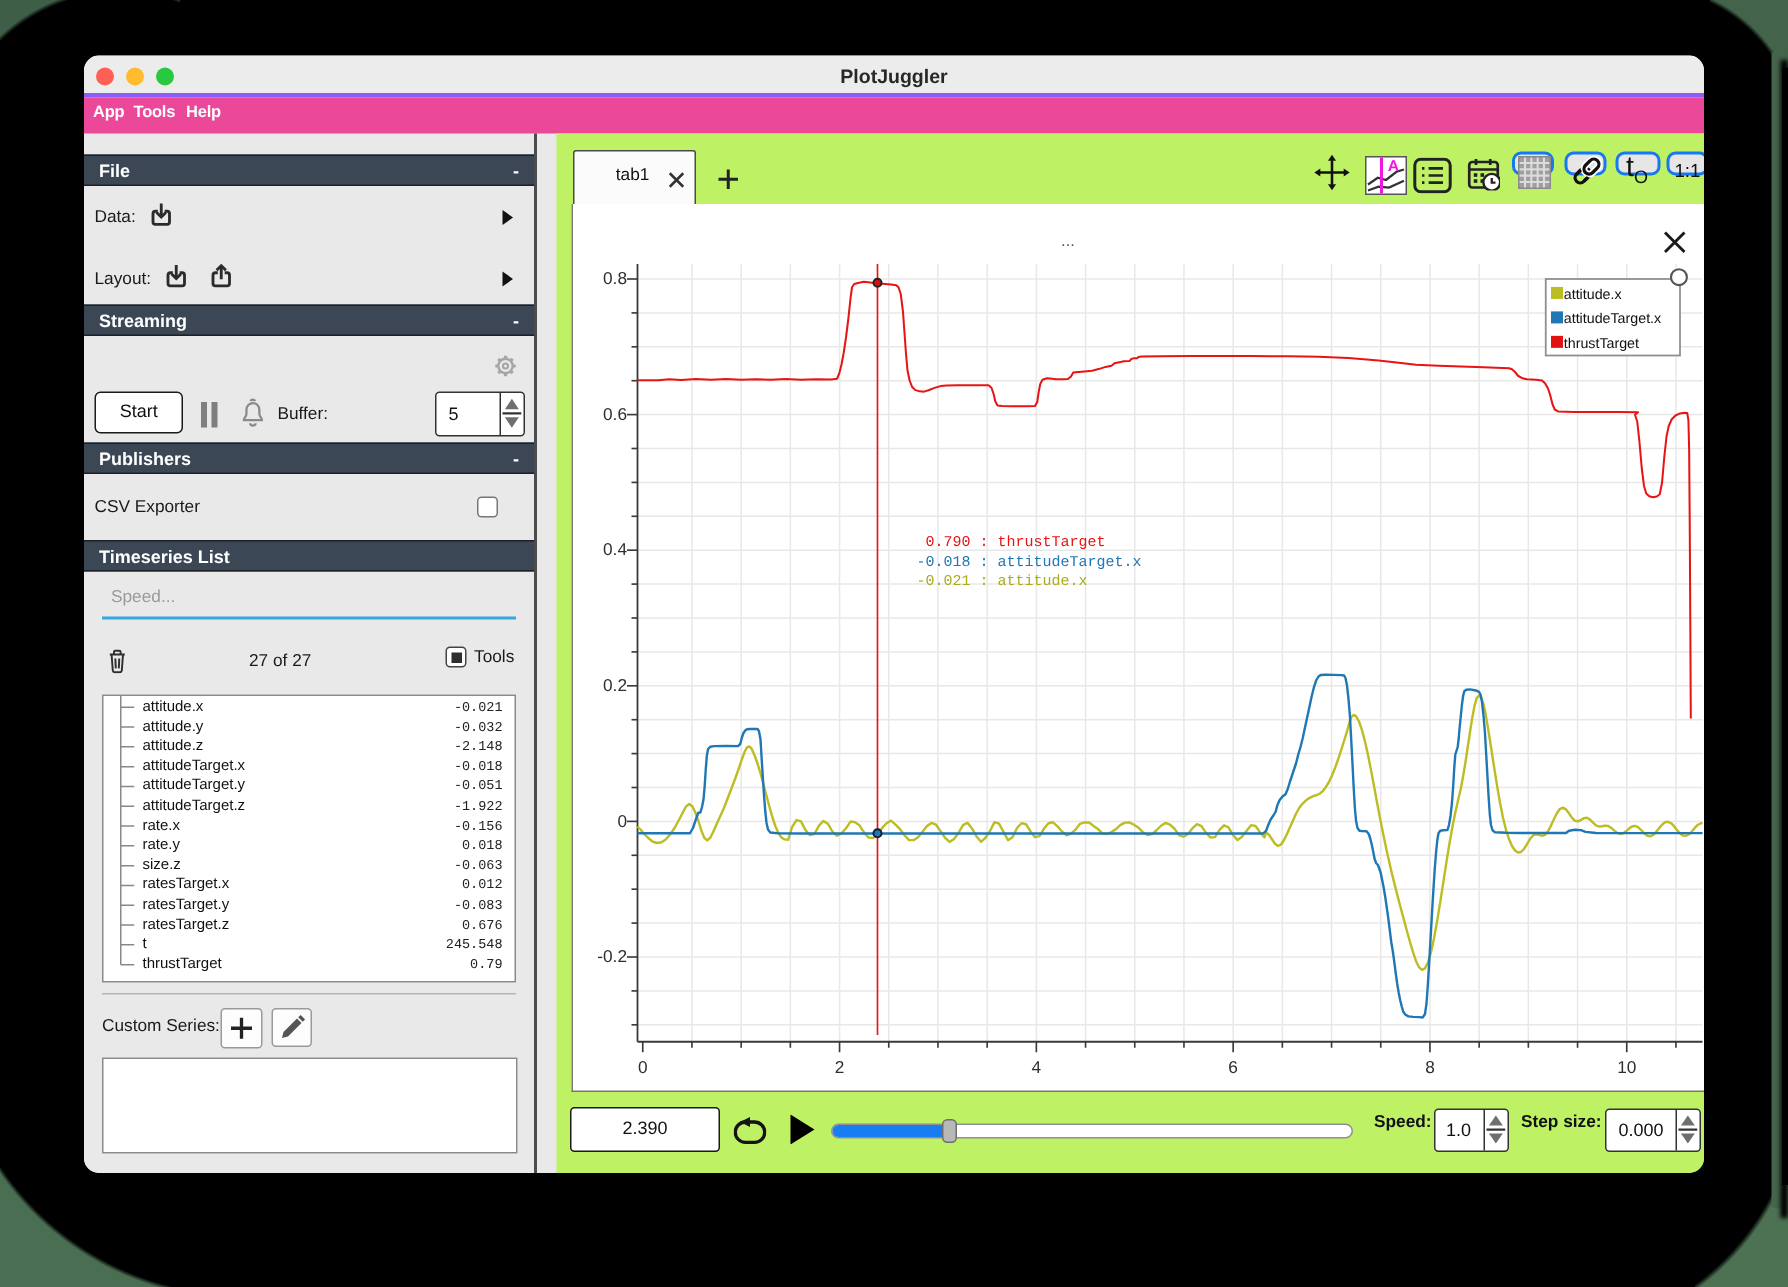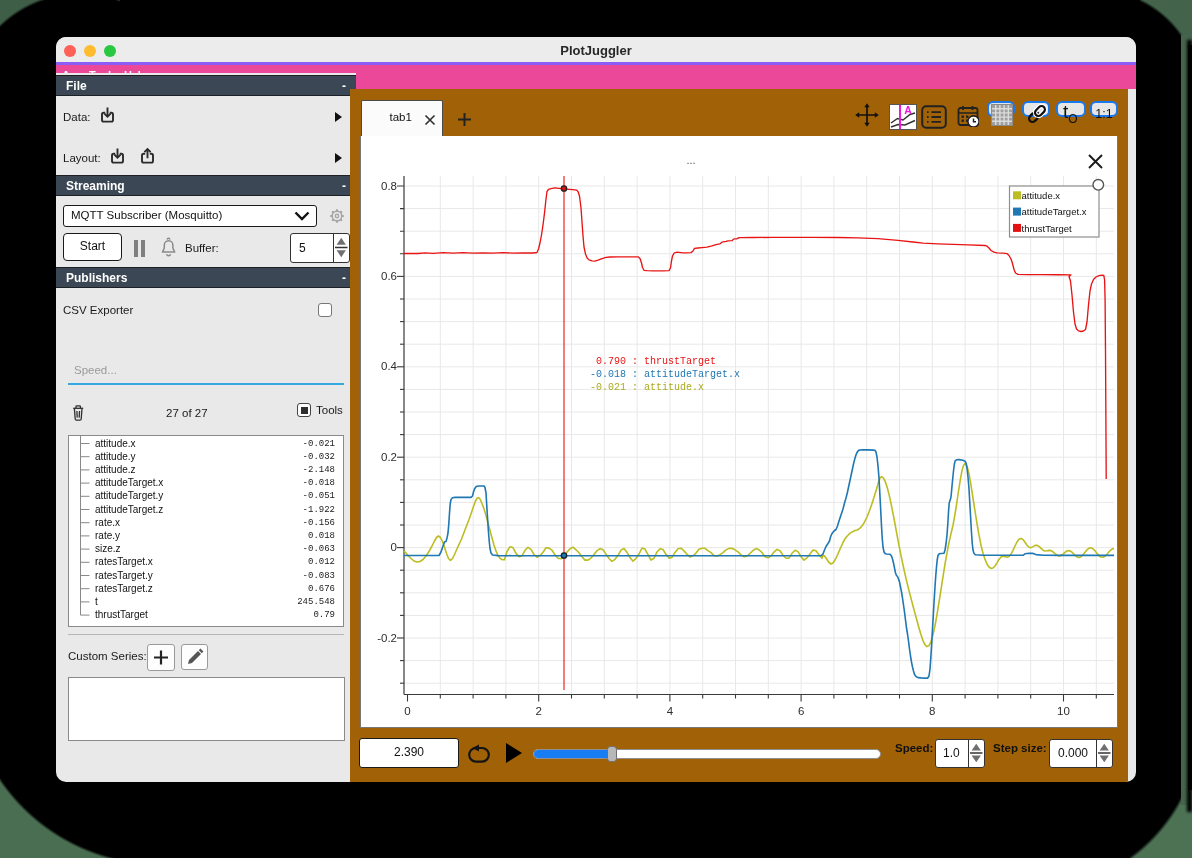--- a/index.html
+++ b/index.html
@@ -8,42 +8,42 @@
 .win{position:absolute;left:56px;top:37px;width:1080px;height:745px;border-radius:10px;
  background:#e9e9e9;overflow:hidden;box-shadow:0 0 0 1px rgba(0,0,0,.55);}
 .titlebar{position:absolute;left:0;top:0;width:1080px;height:28px;background:#ececec;
  border-bottom:3px solid #8b5cf6;}
 .tl{position:absolute;top:8px;width:12px;height:12px;border-radius:50%;}
 .title{position:absolute;top:0;left:0;width:100%;height:28px;line-height:28px;text-align:center;
  font-size:13px;font-weight:bold;color:#272727;}
 .menubar{position:absolute;left:0;top:28px;width:1080px;height:24px;background:#ec4899;color:#fff;
  font-size:11px;font-weight:600;letter-spacing:-0.15px;}
 .menubar span{position:absolute;top:4px;}
-.sidebar{position:absolute;left:0;top:36px;width:300px;height:693px;background:#e9e9e9;}
+.sidebar{position:absolute;left:0;top:64px;width:300px;height:693px;background:#e9e9e9;}
 .hdr{position:absolute;left:0;width:300px;height:21px;background:#3b4754;color:#fff;
  font-size:12px;font-weight:bold;line-height:20px;border-top:1px solid #1d2126;border-bottom:1px solid #1d2126;}
 .hdr .t{margin-left:10px;}
 .hdr .m{position:absolute;right:10px;top:0;font-weight:bold;}
 .lbl{position:absolute;font-size:11.5px;color:#1a1a1a;}
 .tri{position:absolute;width:0;height:0;border-left:7px solid #111;border-top:5px solid transparent;border-bottom:5px solid transparent;}
 .combo{position:absolute;left:7px;top:132px;width:254px;height:22px;background:#fff;
  border:1.5px solid #1a1a1a;border-radius:3px;font-size:11.5px;color:#111;line-height:19px;padding-left:7px;}
 .btn{position:absolute;background:#fff;border:1.5px solid #1a1a1a;border-radius:4px;
  font-size:12px;color:#111;text-align:center;}
 .spin{position:absolute;background:#fff;border:1.5px solid #333;border-radius:3px;}
 .spin .num{position:absolute;left:0;top:0;font-size:12px;color:#111;}
 .spin .arrows{position:absolute;right:0;top:0;height:100%;border-left:1.5px solid #333;}
 .chk{position:absolute;background:#fff;border:1.5px solid #777;border-radius:3px;}
 .treebox{position:absolute;left:12px;top:362px;width:276px;height:192px;background:#fff;
  border:1px solid #8a8a8a;}
 .trow{position:absolute;left:0;width:100%;height:13px;font-size:10px;color:#111;}
 .trow .nm{position:absolute;left:26px;top:0;}
 .trow .vl{position:absolute;right:8px;top:1px;font-family:"Liberation Mono",monospace;font-size:9px;color:#222;}
 .splitter{position:absolute;left:300px;top:52px;width:2px;height:693px;background:#4c4c4c;}
-.rightpane{position:absolute;left:294px;top:52px;width:778px;height:693px;background:#a16207;}
+.rightpane{position:absolute;left:315px;top:52px;width:778px;height:693px;background:#bef264;}
 .tab{position:absolute;left:10.5px;top:11px;width:82px;height:35.5px;background:#fbfbfb;
  border:1px solid #4a4a4a;border-bottom:none;border-radius:2px 2px 0 0;font-size:11.5px;color:#111;}
 .tabline{position:absolute;top:46.5px;left:92.5px;width:675.5px;height:1px;background:#4a4a4a;}
 .plotbox{position:absolute;left:10px;top:47px;width:758px;height:592px;background:#fff;
  border:1px solid #787878;border-top:none;}
 .toolbtn{position:absolute;top:12px;width:28px;height:16px;border:2.3px solid #1878f0;border-radius:6px;background:#e6e6e6;}
 .bbar{position:absolute;left:0;top:639px;width:778px;height:54px;}
 .timebox{position:absolute;left:9px;top:10px;width:100px;height:30px;background:#fff;
  border:1.5px solid #1a1a1a;border-radius:3px;font-size:12px;color:#111;text-align:center;line-height:27px;}
 .sld-track{position:absolute;left:183px;top:21px;width:348px;height:10px;background:#fff;
@@ -88,23 +88,20 @@
         <path d="M8.5,1.6 V10.2" fill="none" stroke="#2b2b2b" stroke-width="1.9"></path>
         <path d="M5.4,7.6 L8.5,10.7 L11.6,7.6" fill="none" stroke="#2b2b2b" stroke-width="1.9"></path>
       </svg>
       <svg style="position:absolute;left:83px;top:74px" width="17" height="18" viewBox="0 0 17 18">
         <path d="M6.2,6.8 H4.6 Q3,6.8 3,8.4 V14 Q3,15.6 4.6,15.6 H12.4 Q14,15.6 14,14 V8.4 Q14,6.8 12.4,6.8 H10.8" fill="none" stroke="#2b2b2b" stroke-width="1.9"></path>
         <path d="M8.5,11.2 V2.6" fill="none" stroke="#2b2b2b" stroke-width="1.9"></path>
         <path d="M5.4,5.2 L8.5,2.1 L11.6,5.2" fill="none" stroke="#2b2b2b" stroke-width="1.9"></path>
       </svg>
       <div class="tri" style="left:279px;top:80px"></div>
       <div class="hdr" style="top:102px"><span class="t">Streaming</span><span class="m">-</span></div>
-      <div class="combo">MQTT Subscriber (Mosquitto)<svg style="position:absolute;right:6px;top:5px" width="16" height="10" viewBox="0 0 16 10">
-          <path d="M1.5,1.5 L8,8 L14.5,1.5" stroke="#111" stroke-width="2.4" fill="none"></path>
-        </svg></div>
       <svg style="position:absolute;left:273px;top:135px" width="16" height="16" viewBox="0 0 16 16">
         <g stroke="#a6a6a6" fill="none">
           <circle cx="8" cy="8" r="4.8" stroke-width="1.6"></circle>
           <circle cx="8" cy="8" r="1.7" stroke-width="1.4"></circle>
           <g stroke-width="2.1">
             <path d="M8,1.2 V3"></path>
             <path d="M8,13 V14.8"></path>
             <path d="M1.2,8 H3"></path>
             <path d="M13,8 H14.8"></path>
             <path d="M3.2,3.2 L4.5,4.5"></path>
@@ -129,20 +126,21 @@
         <span class="num" style="left:8px;top:6.5px;font-size:12px">5</span>
         <div class="arrows" style="width:16px"><svg width="14.5" height="27" viewBox="0 0 14.5 27">
             <path d="M7.25,3.7800000000000002 L2.61,10.8 L11.889999999999999,10.8 z" fill="#6f6f6f"></path>
             <path d="M1,13.5 H13.5" stroke="#333" stroke-width="1.5"></path>
             <path d="M7.25,23.22 L2.61,16.2 L11.889999999999999,16.2 z" fill="#6f6f6f"></path>
           </svg></div>
       </div>
       <div class="hdr" style="top:194px"><span class="t">Publishers</span><span class="m">-</span></div>
       <div class="lbl" style="left:7px;top:231px">CSV Exporter</div>
       <div class="chk" style="left:262px;top:230px;width:14px;height:14px"></div>
+      <div class="hdr" style="top:259px"><span class="t">Timeseries List</span></div>
       <div class="lbl" style="left:18px;top:291px;color:#9a9a9a">Speed...</div>
       <div style="position:absolute;left:12px;top:310px;width:276px;height:2px;background:#35a8e0"></div>
       <svg style="position:absolute;left:15px;top:331px" width="15" height="17" viewBox="0 0 15 17">
         <g stroke="#2e2e2e" fill="none" stroke-width="1.3">
           <path d="M2.2,4.3 H12.2"></path>
           <path d="M5,4 V2.6 a0.8,0.8 0 0 1 0.8,-0.8 h2.8 a0.8,0.8 0 0 1 0.8,0.8 V4"></path>
           <path d="M3.4,4.5 L4.2,15 a1.2,1.2 0 0 0 1.2,1.1 h3.6 a1.2,1.2 0 0 0 1.2,-1.1 L11,4.5"></path>
           <path d="M5.9,7 L6.2,13.6"></path>
           <path d="M8.5,7 L8.2,13.6"></path>
         </g>

